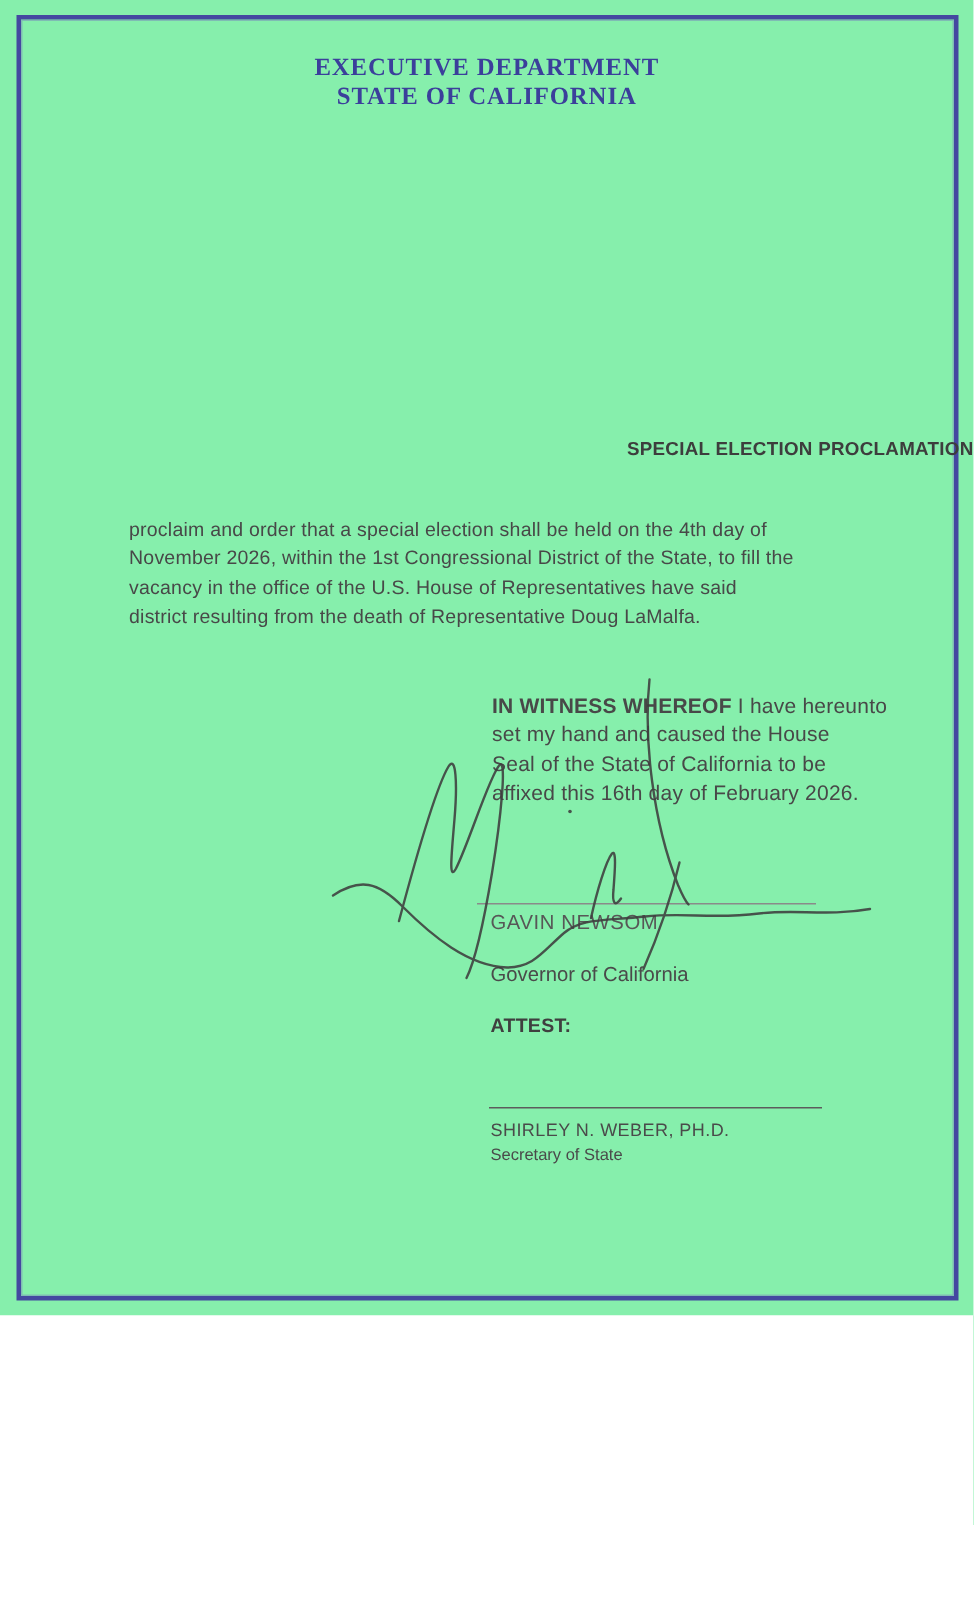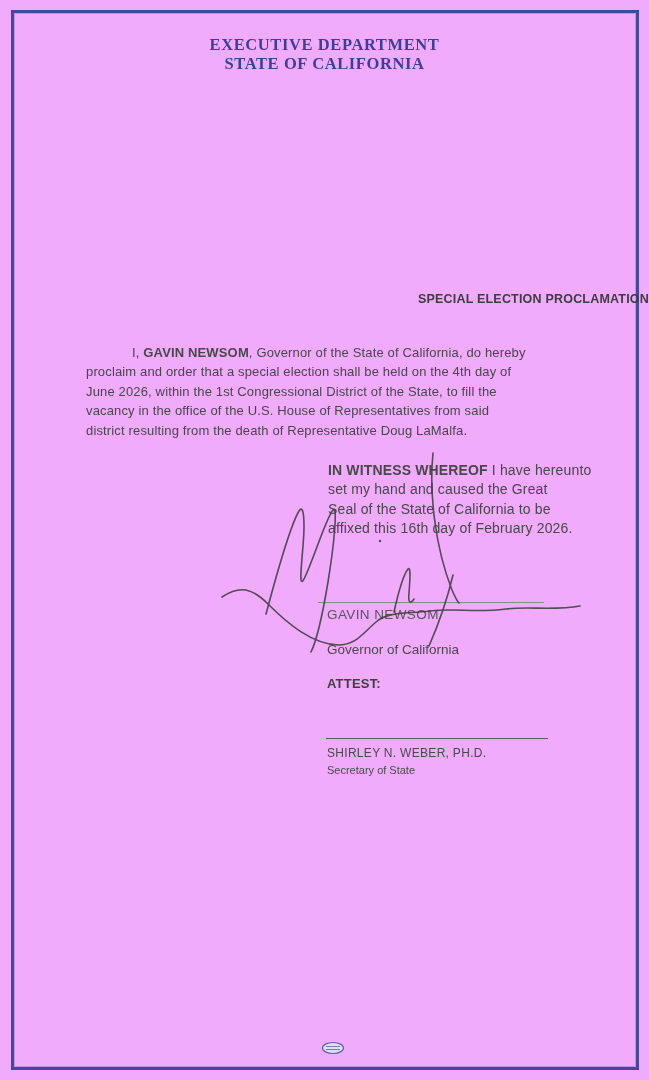--- a/index.html
+++ b/index.html
@@ -4,22 +4,22 @@
 <style>
   html, body {
     margin: 0;
     padding: 0;
     background: #ffffff;
     font-family: "Liberation Sans", sans-serif;
   }
   .page {
     position: relative;
     width: 649px;
-    height: 1080px;
-    background: #f0abfc;
+    height: 877px;
+    background: #86efac;
     overflow: hidden;
   }
   .border-frame {
     position: absolute;
     top: 10px; left: 11px; right: 10px; bottom: 10px;
     border: 3px solid #4448a0;
     box-shadow: inset 0 0 0 1px rgba(120,124,190,0.45);
     pointer-events: none;
   }
   .letterhead {
@@ -133,30 +133,29 @@
   <div class="letterhead">
     <div>EXECUTIVE DEPARTMENT</div>
     <div>STATE OF CALIFORNIA</div>
   </div>
 
   <div class="doc-title">
     <div>SPECIAL ELECTION PROCLAMATION</div>
   </div>
 
   <div class="paragraph">
-    <div class="p-line indent"><span>I, </span><span class="b">GAVIN NEWSOM</span><span>, Governor of the State of California, do hereby</span></div>
     <div class="p-line">proclaim and order that a special election shall be held on the 4th day of</div>
-    <div class="p-line">June 2026, within the 1st Congressional District of the State, to fill the</div>
-    <div class="p-line">vacancy in the office of the U.S. House of Representatives from said</div>
+    <div class="p-line">November 2026, within the 1st Congressional District of the State, to fill the</div>
+    <div class="p-line">vacancy in the office of the U.S. House of Representatives have said</div>
     <div class="p-line">district resulting from the death of Representative Doug LaMalfa.</div>
   </div>
 
   <div class="witness">
     <div class="w-line"><span class="b">IN WITNESS WHEREOF</span><span> I have hereunto</span></div>
-    <div class="w-line">set my hand and caused the Great</div>
+    <div class="w-line">set my hand and caused the House</div>
     <div class="w-line">Seal of the State of California to be</div>
     <div class="w-line">affixed this 16th day of February 2026.</div>
   </div>
 
   <div class="sig-rule-gov"></div>
   <div class="sig-name-gov">GAVIN NEWSOM</div>
   <div class="sig-title-gov">Governor of California</div>
 
   <div class="attest-label">ATTEST:</div>
   <div class="sig-rule-sos"></div>

